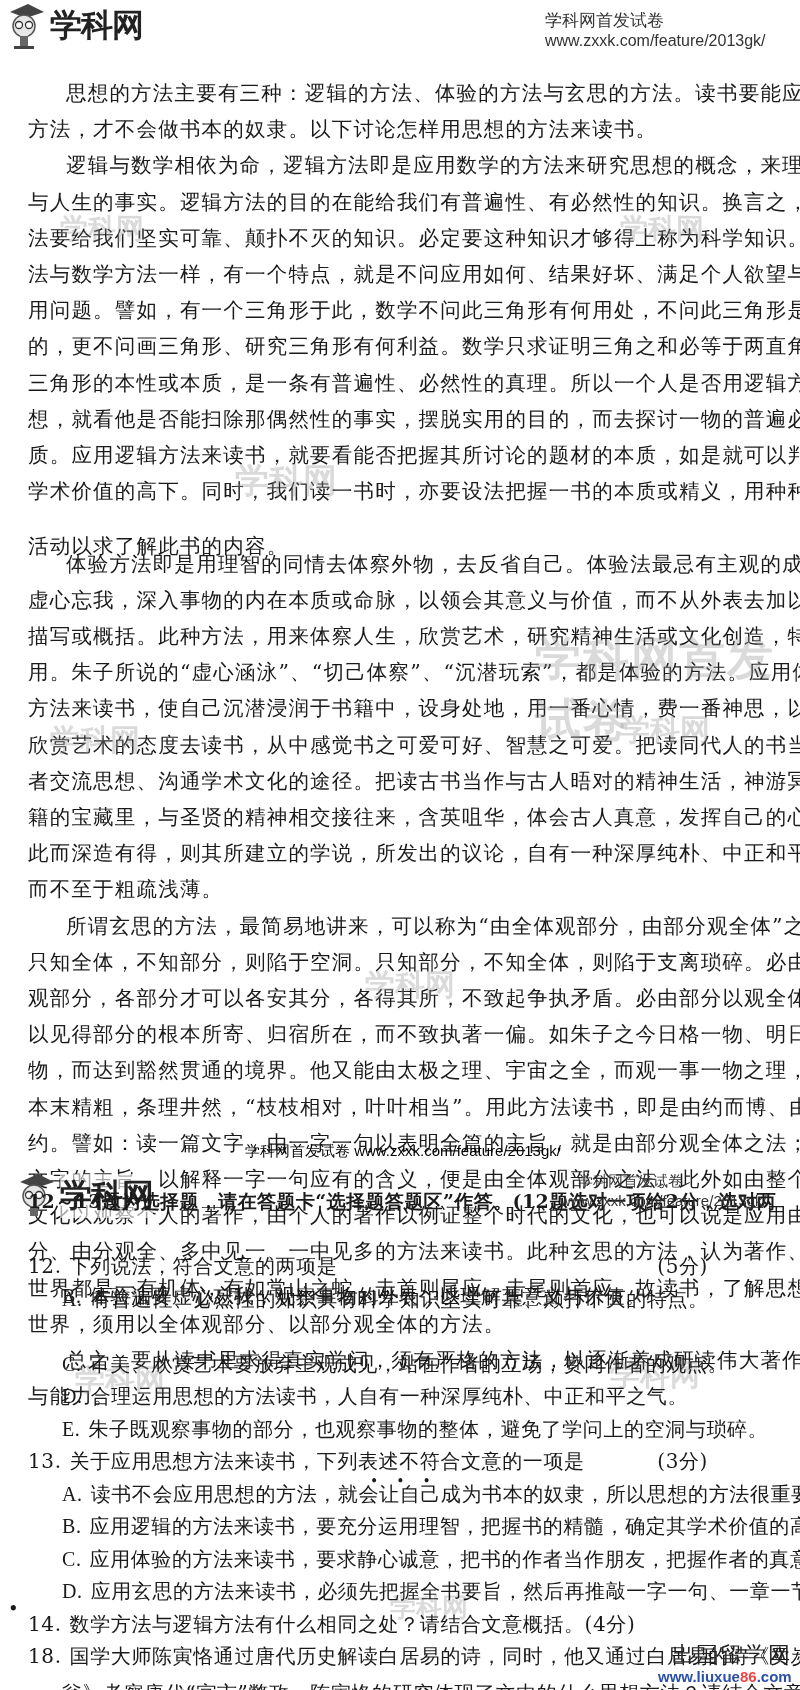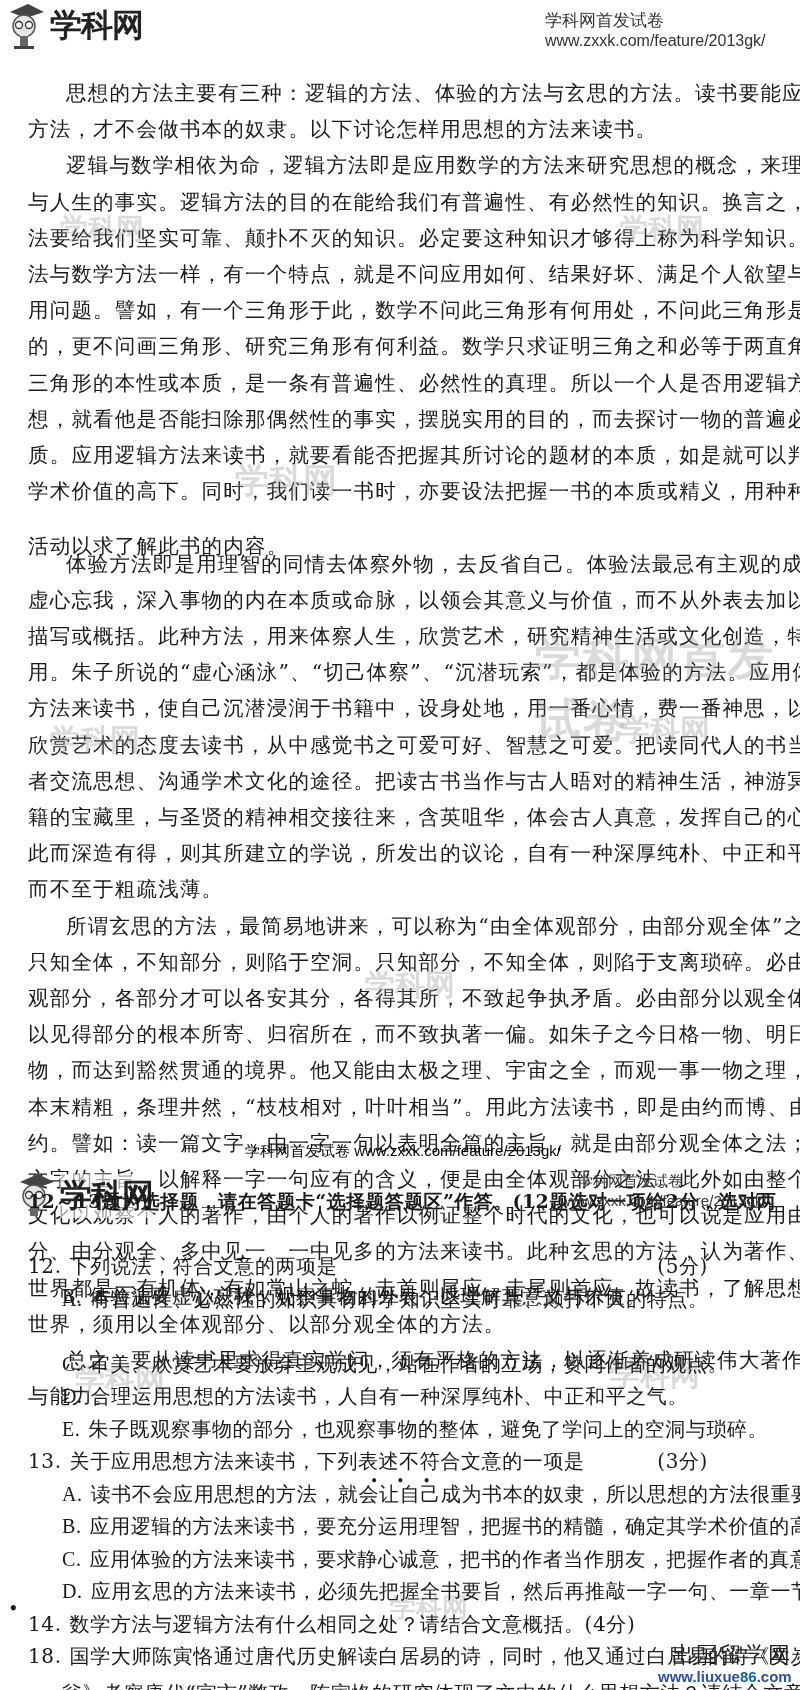--- a/index.html
+++ b/index.html
@@ -55,21 +55,21 @@
   .opt { left: 62px; font-family: "Liberation Serif", "DejaVu Serif", serif; font-size: 20px; letter-spacing: 0.6px; }
   .qline { left: 28px; font-size: 20px; letter-spacing: 0.6px; }
   .footer-cn {
     position: absolute; left: 672px; top: 1640px;
     font-family: "DejaVu Sans", sans-serif; font-size: 22px; color: #222; letter-spacing: 2px;
   }
   .footer-url {
     position: absolute; left: 658px; top: 1668px;
     font-family: "Liberation Sans", sans-serif; font-size: 15px; color: #2a4fa8; font-weight: bold;
   }
-  .footer-url .red { color: #0369a1; }
+  .footer-url .red { color: #ef4444; }
   .dot-marks { position: absolute; left: 370px; top: 1473px; font-size: 14px; letter-spacing: 18px; }
   .bullet { position: absolute; left: 8px; top: 1598px; font-size: 18px; }
 </style>
 </head>
 <body>
 
 <div class="page">
 
   <div class="logo" style="left:4px; top:2px;">
     <div class="mascot">

